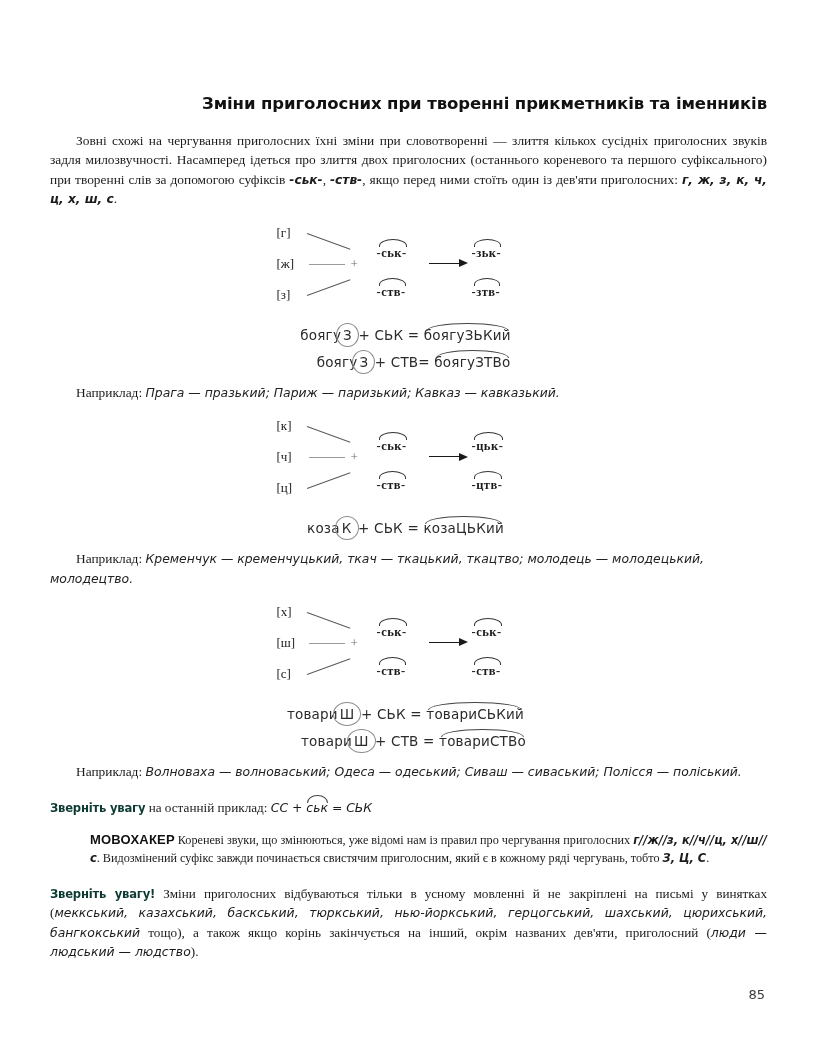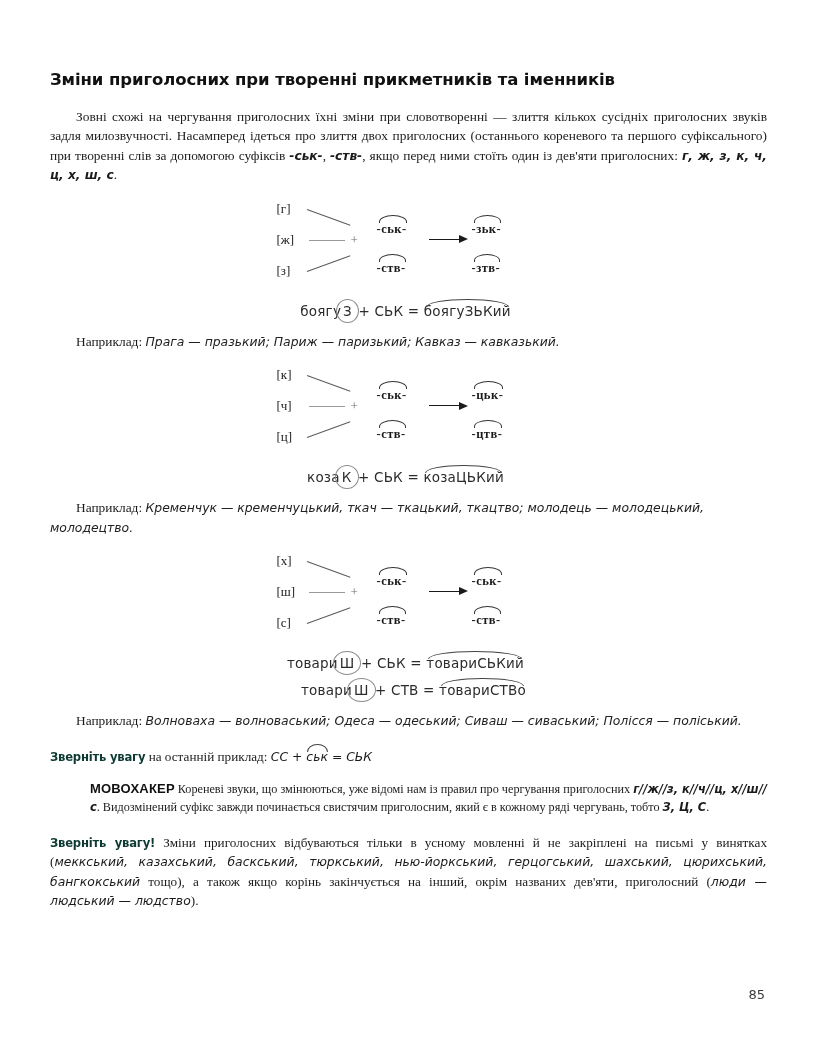--- a/index.html
+++ b/index.html
@@ -19,22 +19,22 @@
   .page {
     position: relative;
     width: 817px;
     height: 1050px;
     box-sizing: border-box;
     padding: 0 50px;
   }
 
   
   .title-block {
-    padding-top: 68px;
-    text-align: left;
+    padding-top: 92px;
+    text-align: right;
   }
   .title-line {
     font-family: "DejaVu Sans", "Liberation Sans", sans-serif;
     font-weight: bold;
     font-size: 16.5px;
     letter-spacing: -0.1px;
     line-height: 1.45;
     color: #111111;
   }
   .title-line .suffix {
@@ -331,20 +331,21 @@
           <span class="shaft"></span>
           <span class="head"></span>
         </span>
       <span class="sfx-cell sfx-out-1"><span class="arc"></span><span>-зьк-</span></span>
       <span class="sfx-cell sfx-out-2"><span class="arc"></span><span>-зтв-</span></span>
     </div>
   </div>
 
   <div class="equations">
     <div class="eq-row indent-1"><span>боягу</span><span class="circled">З</span><span> + </span><span>СЬК</span><span> = </span><span class="overarc">боягуЗЬКий</span></div>
+    <div class="eq-row indent-2"><span>боягу</span><span class="circled">З</span><span> + </span><span>СТВ</span><span>= </span><span class="overarc">боягуЗТВо</span></div>
   </div>
 
   <p class="example"><span>Наприклад: </span><span class="hand">Прага — празький; Париж — паризький; Кавказ — кавказький.</span></p>
 
   <div class="scheme">
     <div class="scheme-inner">
       <span class="phoneme p1">[к]</span>
       <span class="phoneme p2">[ч]</span>
       <span class="phoneme p3">[ц]</span>
       <span class="brace-line bl-top"></span>

